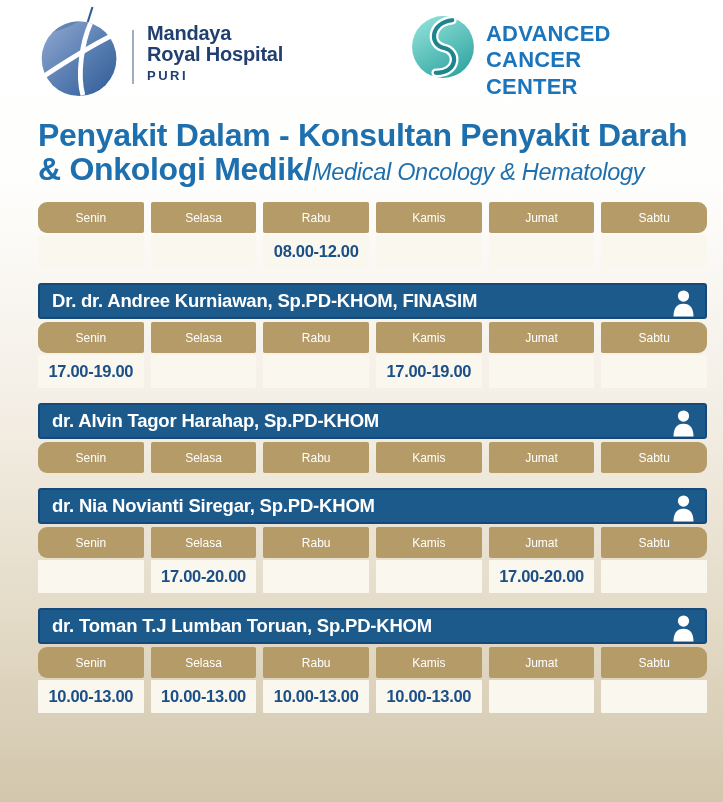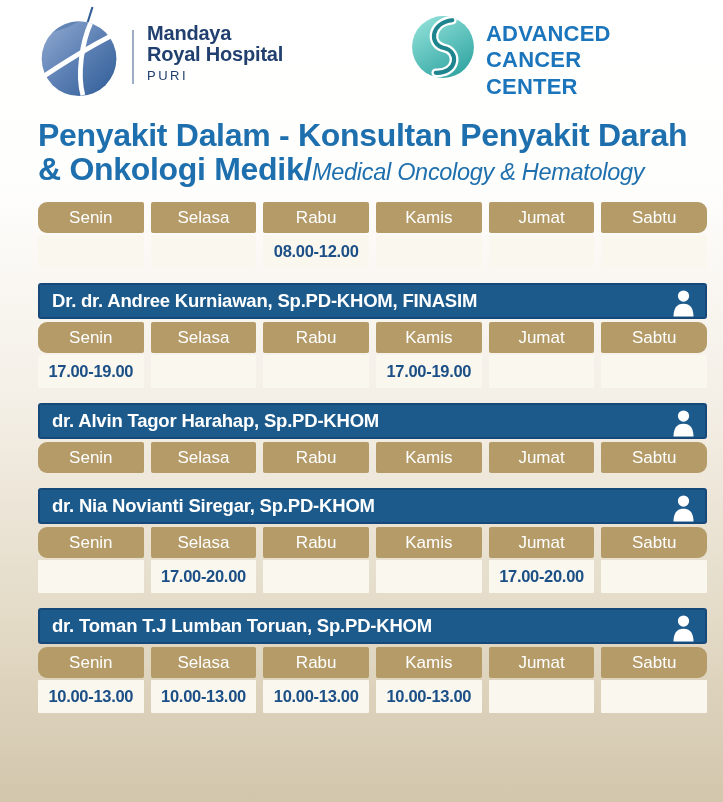--- a/index.html
+++ b/index.html
@@ -16,21 +16,21 @@
     padding:0 16px 0 38px;
   }
 
   
   .header{position:relative;height:104px;}
   .brand-hospital{position:absolute;left:-4px;top:6px;display:flex;align-items:flex-start;}
   .hospital-mark{width:92px;height:92px;flex:0 0 auto;}
   .brand-divider{width:2px;height:54px;background:#9fadc4;margin:24px 13px 0 6px;}
   .hospital-text{margin-top:17px;line-height:1.07;}
   .hospital-line{font-size:20px;font-weight:800;color:var(--navy);letter-spacing:-0.2px;}
-  .hospital-sub{font-size:13px;font-weight:400;color:var(--navy);letter-spacing:2.5px;margin-top:3px;}
+  .hospital-sub{font-size:13px;font-weight:700;color:var(--navy);letter-spacing:2.5px;margin-top:3px;}
 
   .brand-acc{position:absolute;left:372px;top:14px;display:flex;align-items:flex-start;}
   .acc-mark{width:66px;height:66px;flex:0 0 auto;}
   .acc-text{margin-top:7px;margin-left:10px;line-height:1.2;}
   .acc-line{font-size:22px;font-weight:800;color:var(--accblue);letter-spacing:0.2px;}
 
   
   .title{margin:17px 0 13px 0;line-height:29px;}
   .title .t-bold{font-size:32px;font-weight:800;color:var(--titleblue);letter-spacing:-0.3px;}
   .title .t-italic{font-size:23.5px;font-weight:400;font-style:italic;color:var(--titleblue);letter-spacing:-0.3px;}
@@ -44,21 +44,21 @@
     display:flex;align-items:center;
     padding:0 44px 0 12px;
     overflow:hidden;
   }
   .doc-name{font-size:18.5px;font-weight:700;color:#ffffff;letter-spacing:-0.2px;white-space:nowrap;}
   .person-icon{position:absolute;right:9px;bottom:0;width:25px;height:28px;}
 
   .days{display:flex;gap:7px;margin-top:3px;height:31px;}
   .chip{
     flex:1 1 0;background:var(--chip);color:#ffffff;
-    font-size:17px;font-weight:500;
+    font-size:12px;font-weight:500;
     display:flex;align-items:center;justify-content:center;
     border-radius:2px;
   }
   .days .chip:first-child{border-radius:9px 2px 2px 9px;}
   .days .chip:last-child{border-radius:2px 9px 9px 2px;}
 
   .times{display:flex;gap:7px;margin-top:2px;height:33px;}
   .tcell{
     flex:1 1 0;background:var(--cellbg);
     color:var(--timeblue);font-size:16.5px;font-weight:700;letter-spacing:-0.3px;

